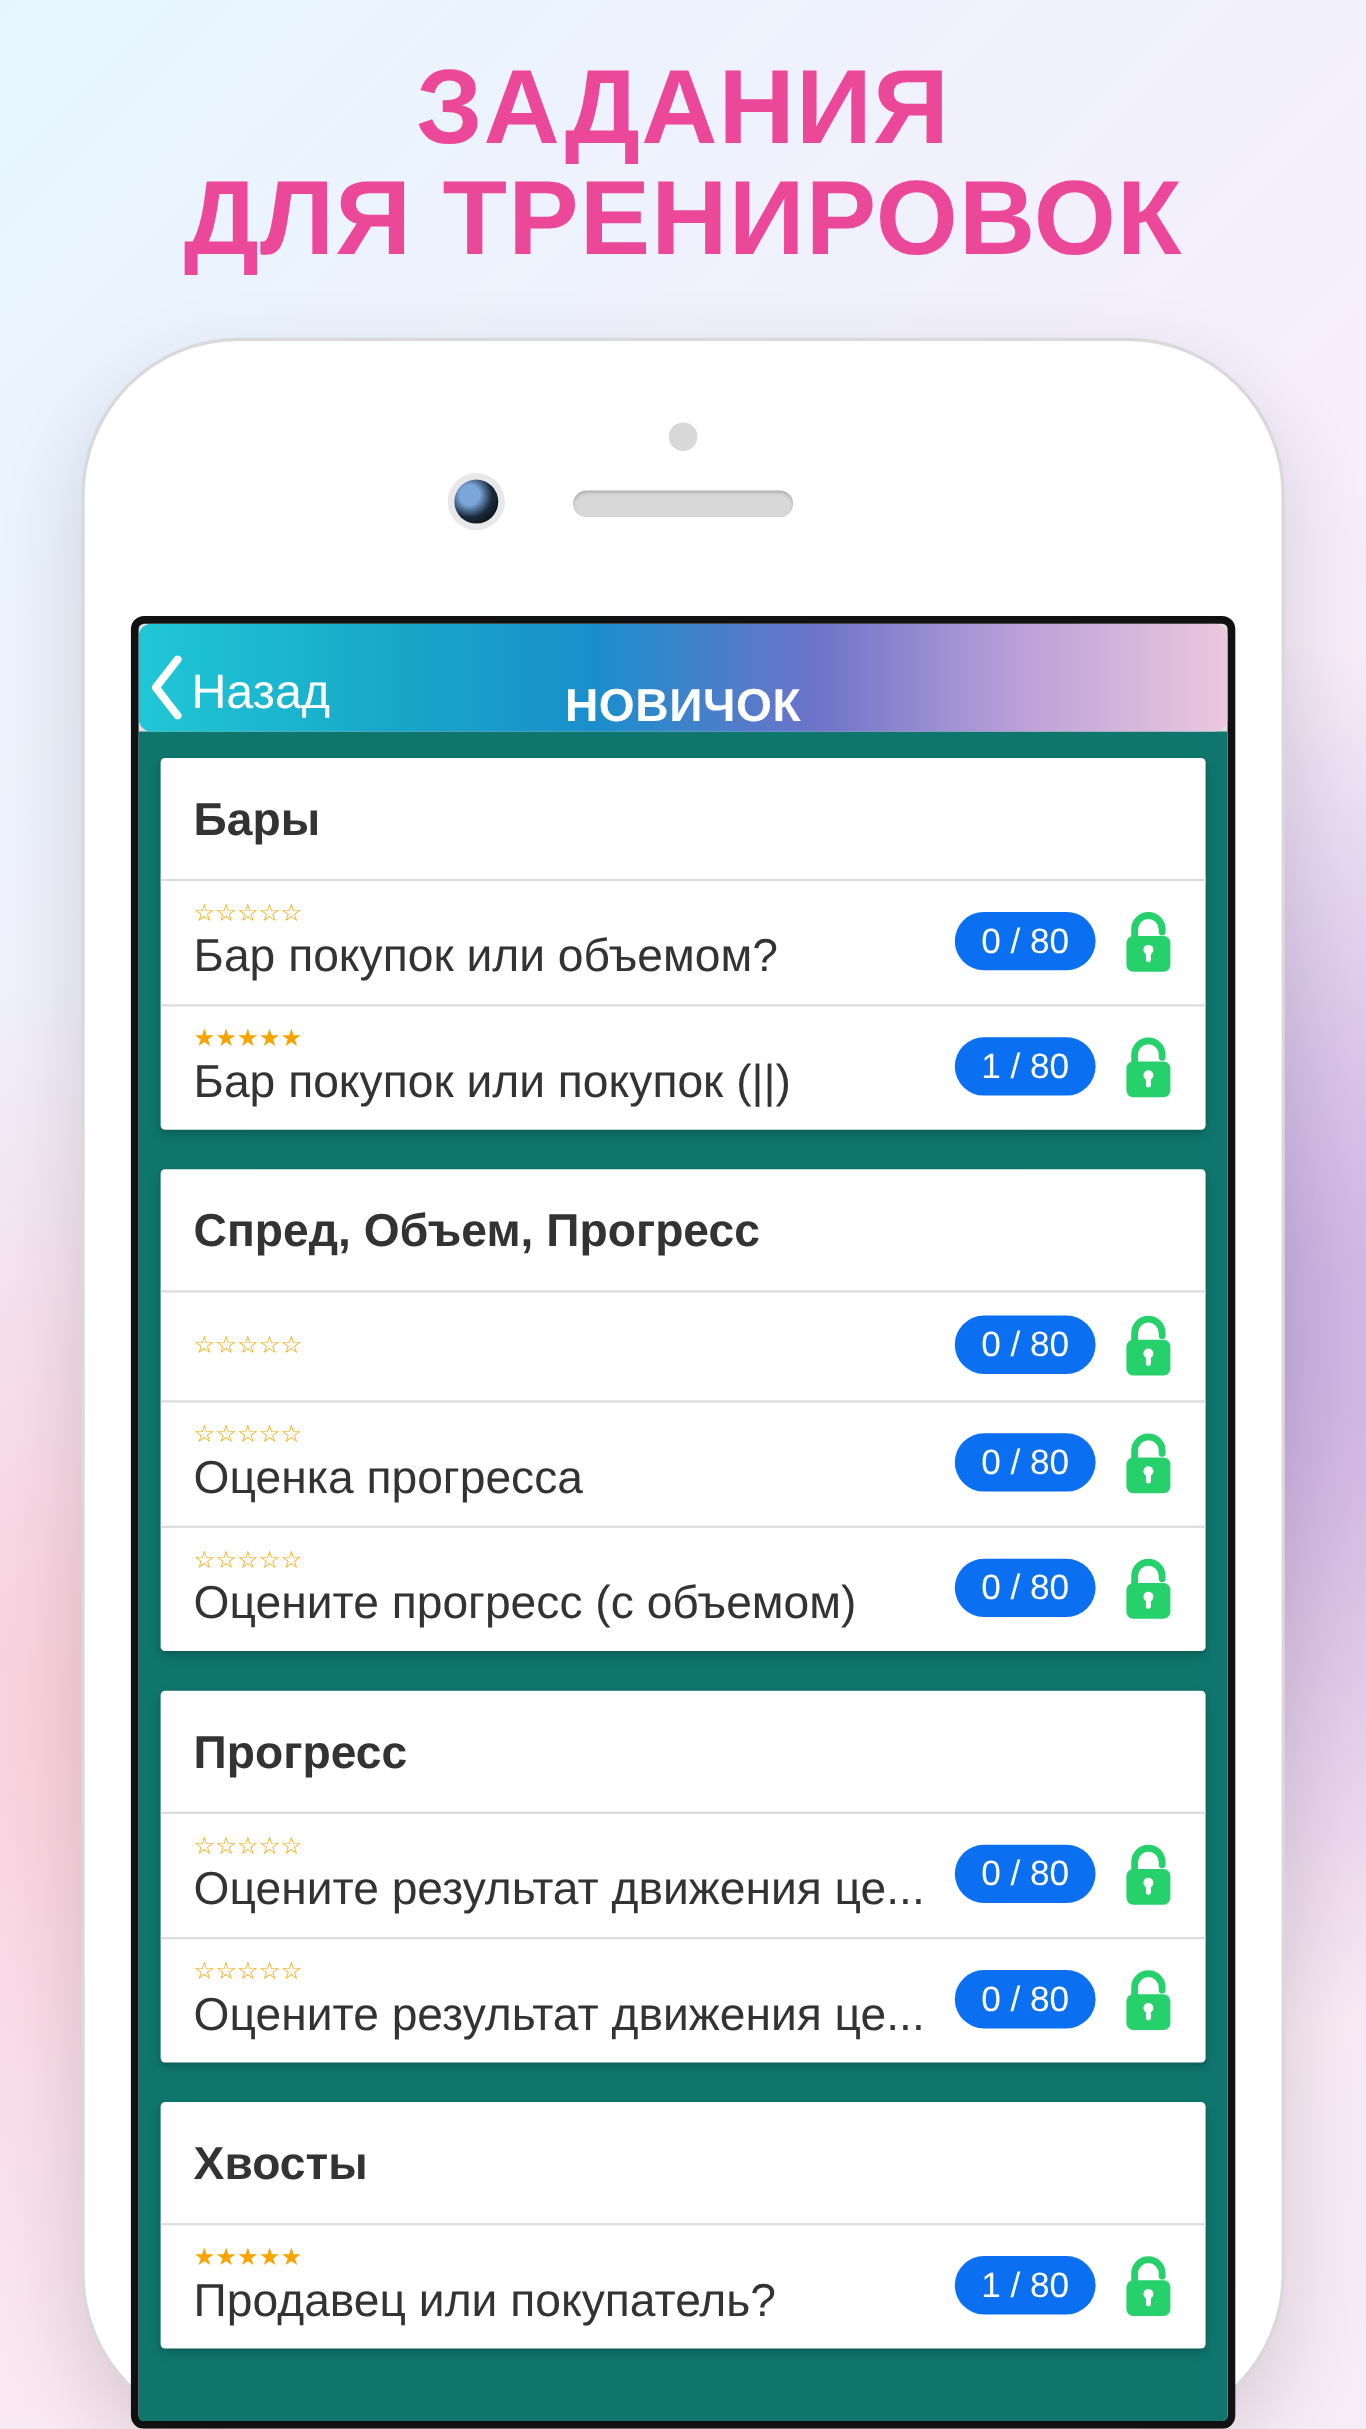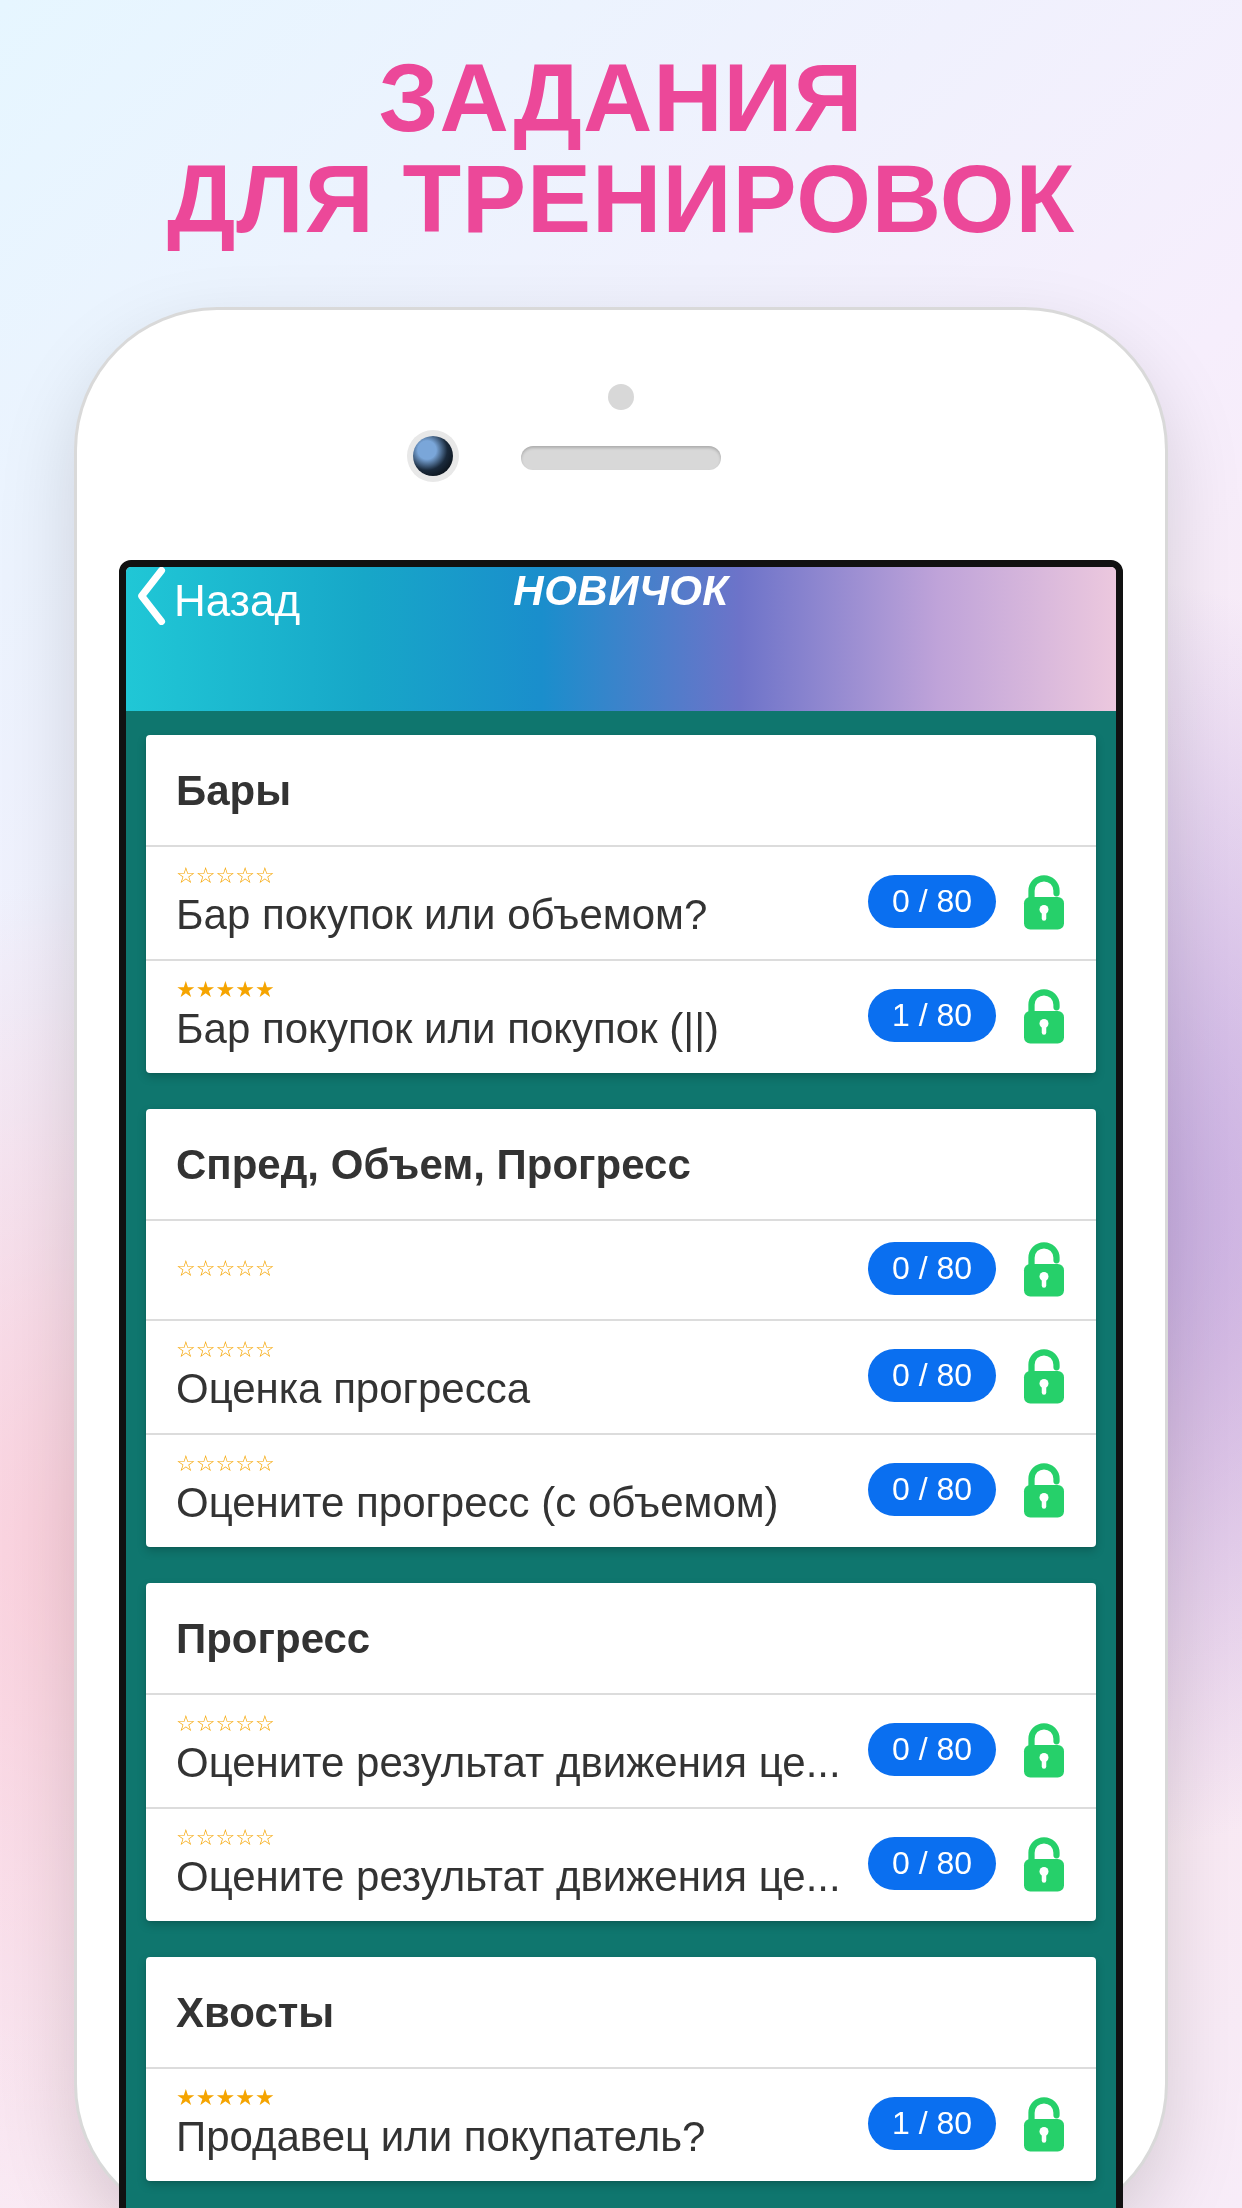--- a/index.html
+++ b/index.html
@@ -58,37 +58,37 @@
   .screen {
     width: 100%; height: 100%;
     border: 7px solid #111;
     border-radius: 12px;
     overflow: hidden;
     background: #e0e0e0;
     display: flex; flex-direction: column;
   }
 
   .navbar {
-    height: 144px;
-    display: flex; align-items: flex-start;
+    height: 98px;
+    display: flex; align-items: flex-end;
     padding: 0 20px 0 10px;
     background: linear-gradient(90deg, #20c7d6 0%, #17a7c8 24%, #1a8ecc 42%, #6d73c9 62%, #bfa3d9 82%, #ecc8de 100%);
     color: #fff;
     position: relative;
+    border-radius: 12px;
   }
   .back {
     display: flex; align-items: center; gap: 4px;
     font-size: 44px; font-weight: 400; cursor: pointer;
   }
   .back svg { width: 34px; height: 58px; }
   .nav-title {
     position: absolute; left: 0; right: 0; text-align: center;
     font-size: 42px; font-weight: 700; letter-spacing: .5px;
     pointer-events: none;
-    font-style: italic;
   }
 
   .content {
     flex: 1; overflow: hidden;
     padding: 24px 20px 0 20px;
     background: #0f766e;
   }
 
   .card {
     background: #fff;

